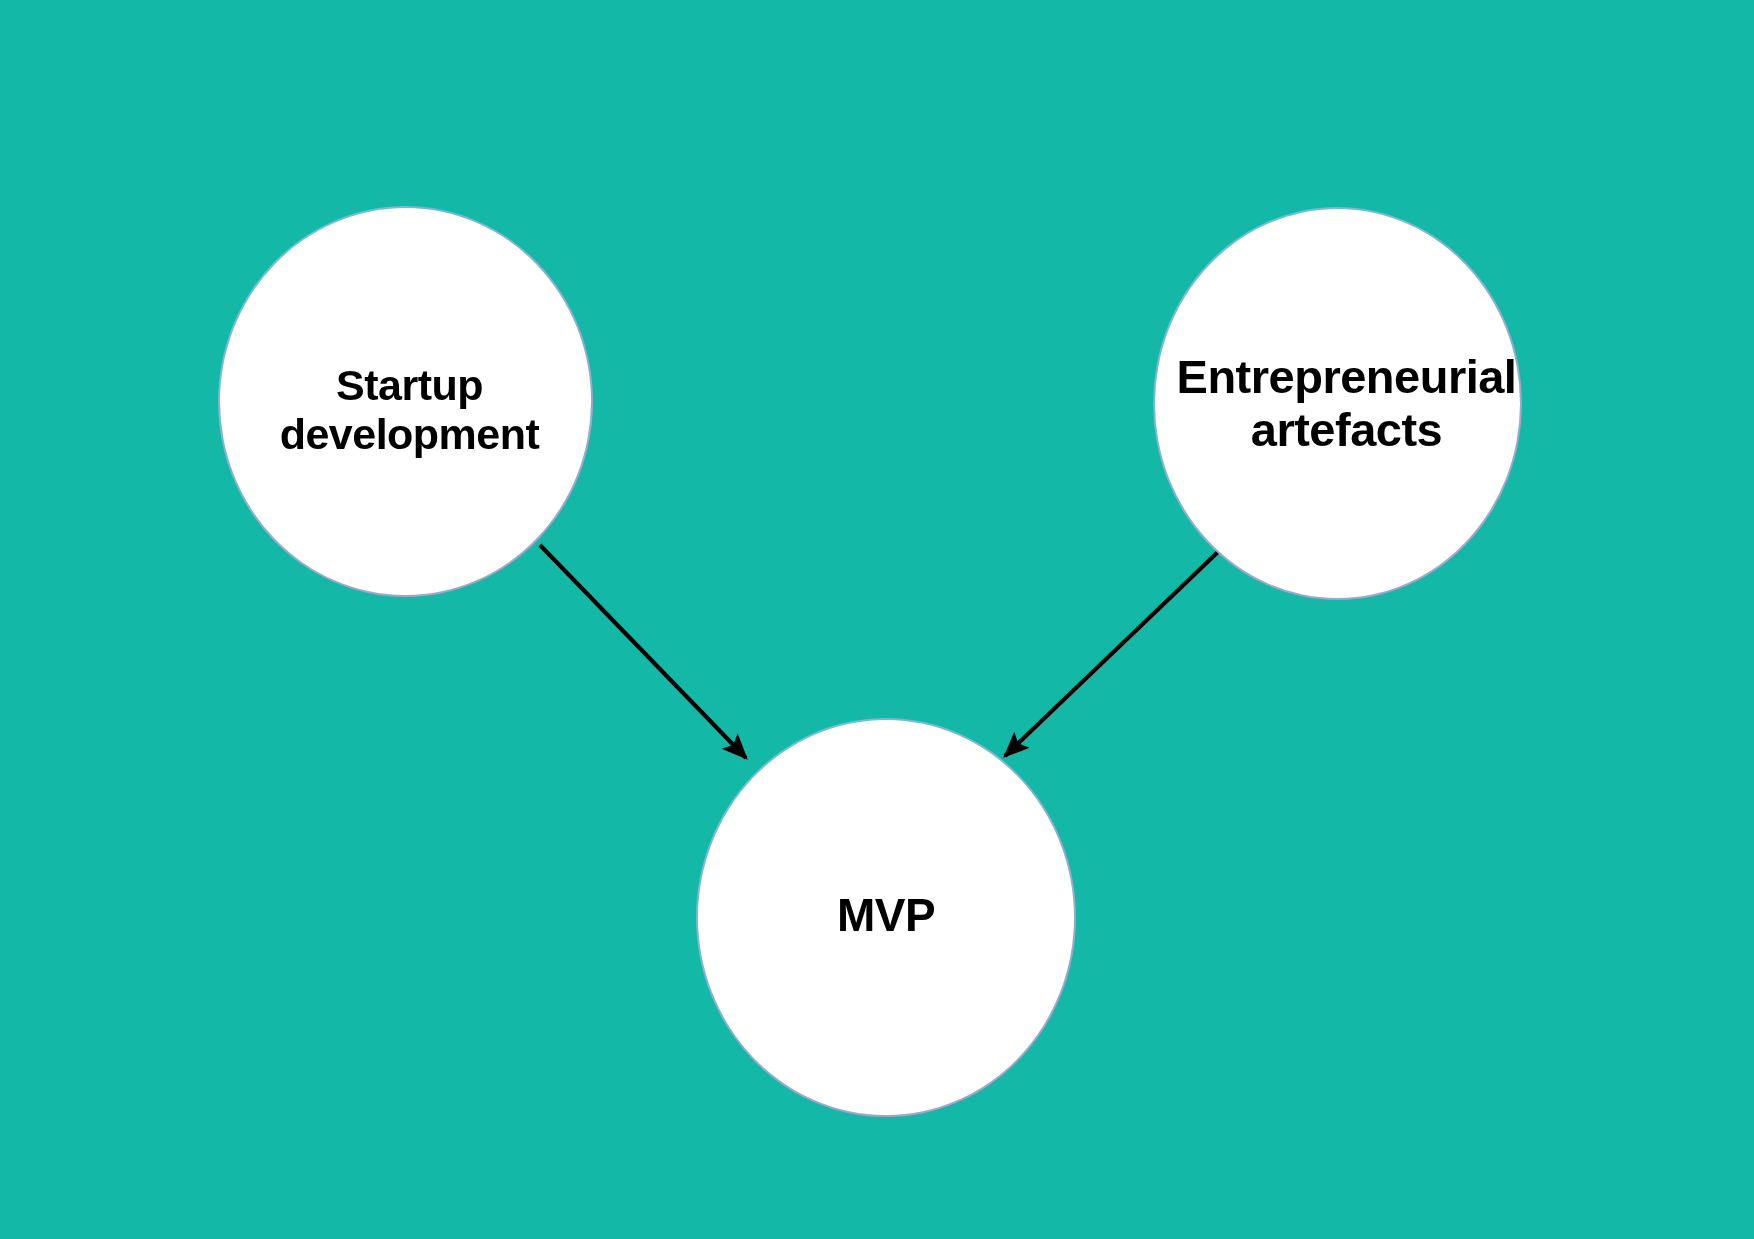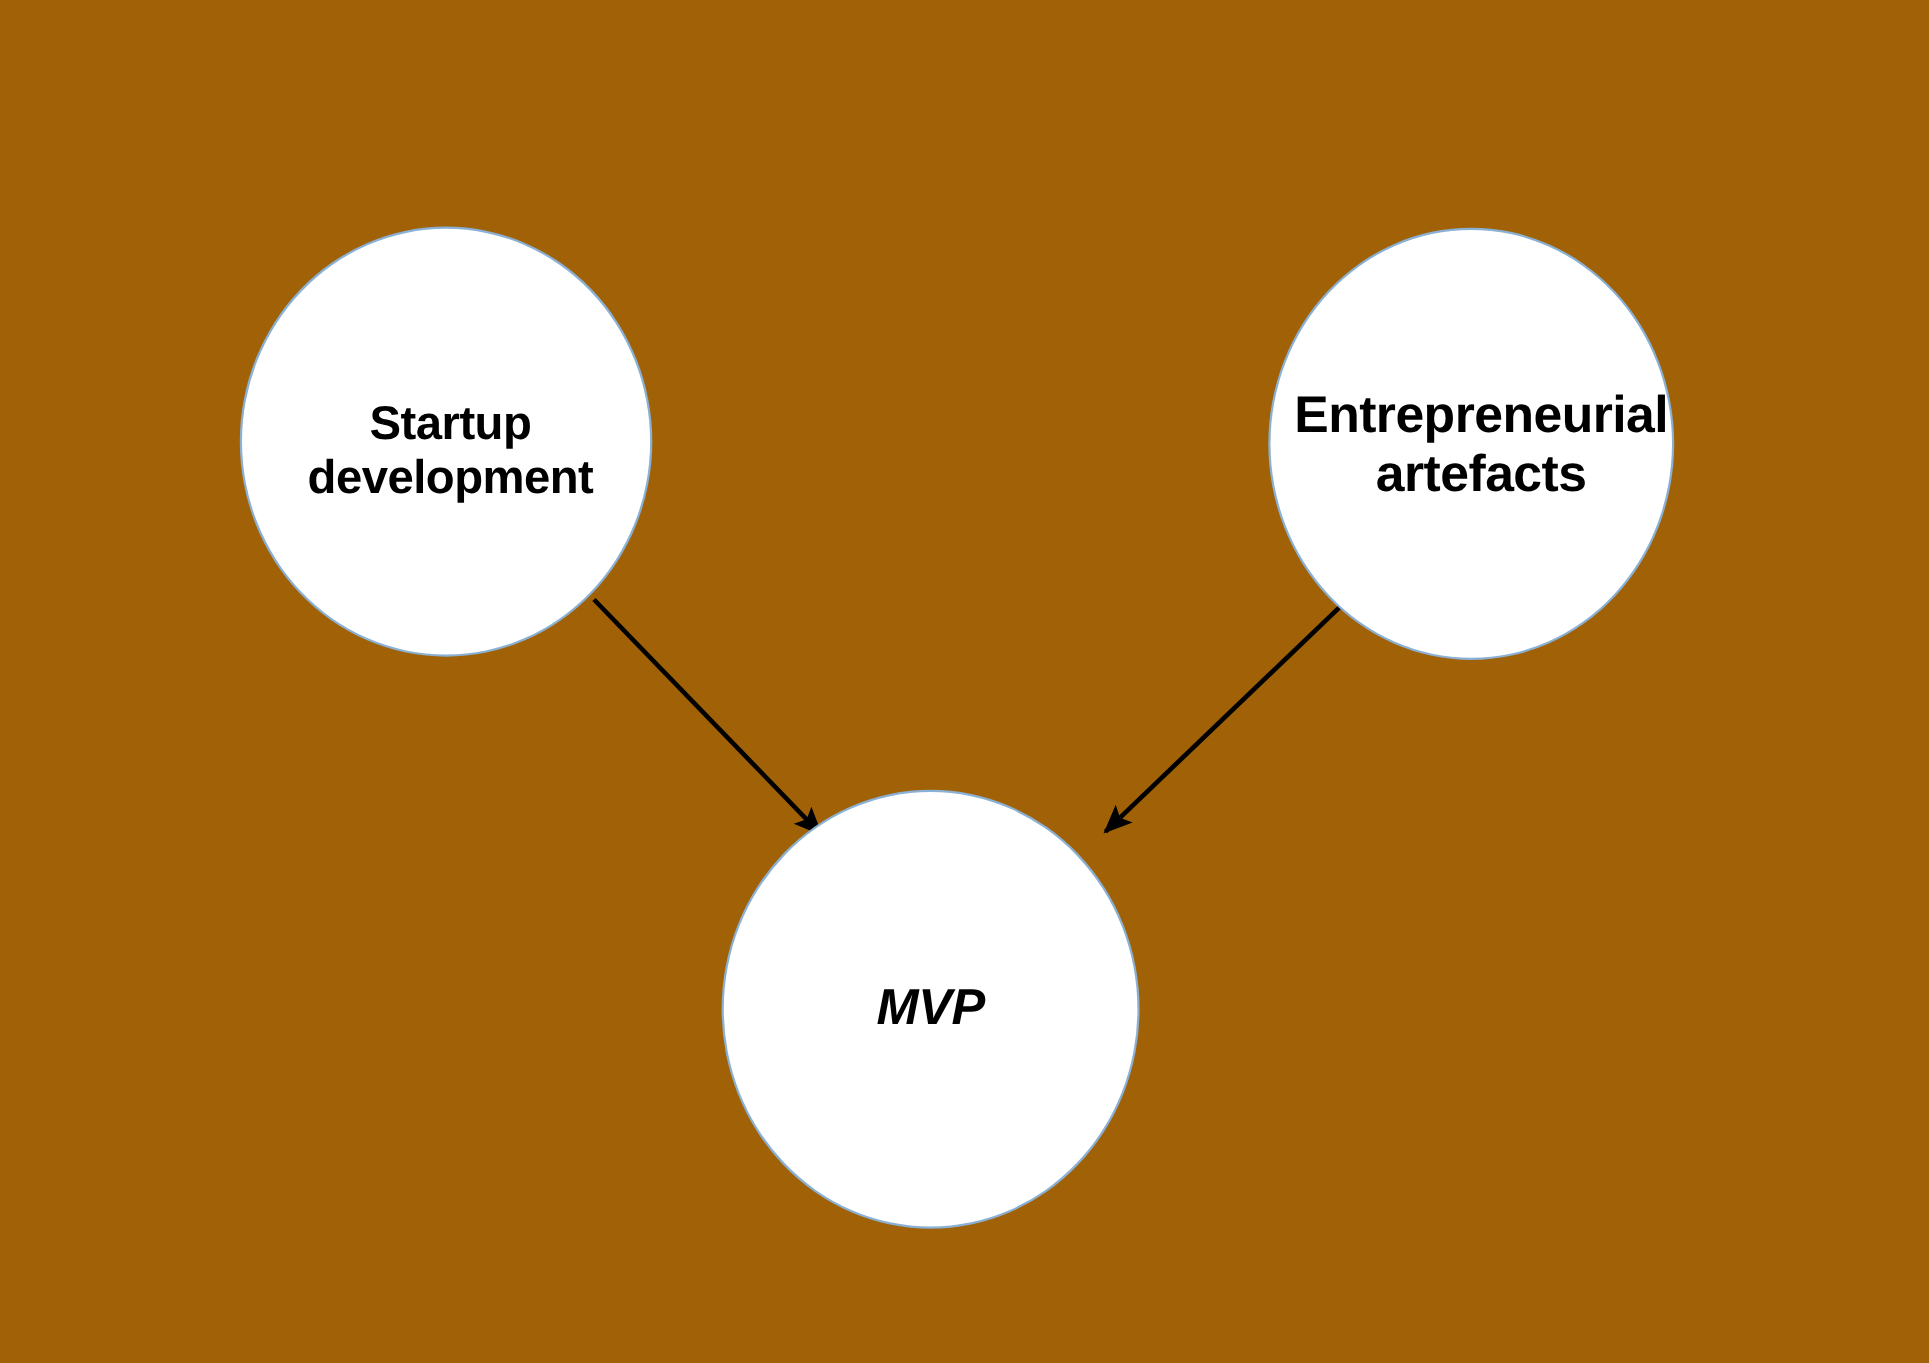--- a/index.html
+++ b/index.html
@@ -10,21 +10,21 @@
   body {
     width: 1754px;
     height: 1239px;
     overflow: hidden;
     font-family: "Liberation Sans", sans-serif;
   }
   #canvas {
     position: relative;
     width: 1754px;
     height: 1239px;
-    background: #a16207;
+    background: #14b8a6;
   }
   #edges {
     position: absolute;
     top: 0;
     left: 0;
     width: 1754px;
     height: 1239px;
     pointer-events: none;
   }
   .node {
@@ -71,26 +71,25 @@
     height: 393px;
     border-color: #8ab0d4;
   }
   #node-artefacts .node-label {
     font-size: 47px;
     transform: translate(9px, 0px);
   }
 
   
   #node-mvp {
-    left: 656px;
+    left: 696px;
     top: 718px;
     width: 380px;
     height: 399px;
     border-color: #8ab0d4;
-    font-style: italic;
   }
   #node-mvp .node-label {
     font-size: 46px;
     transform: translate(0px, -2px);
   }
 </style>
 </head>
 <body>
 
 <div id="canvas">

